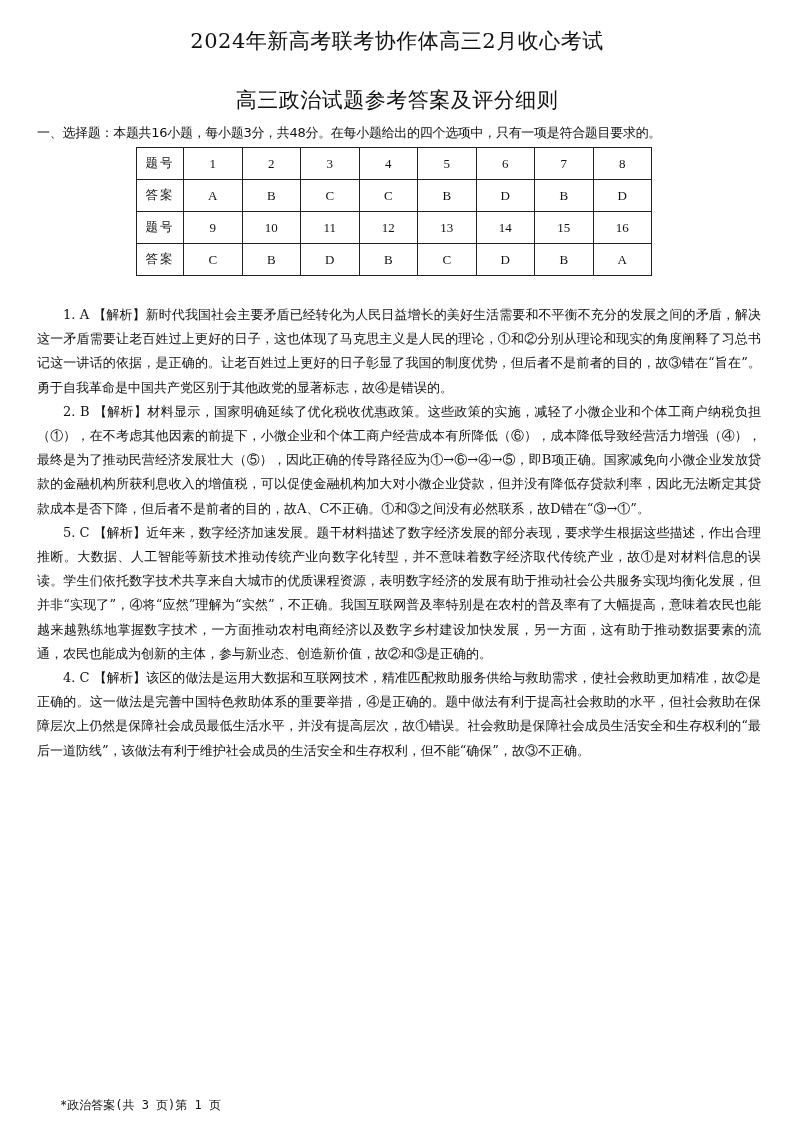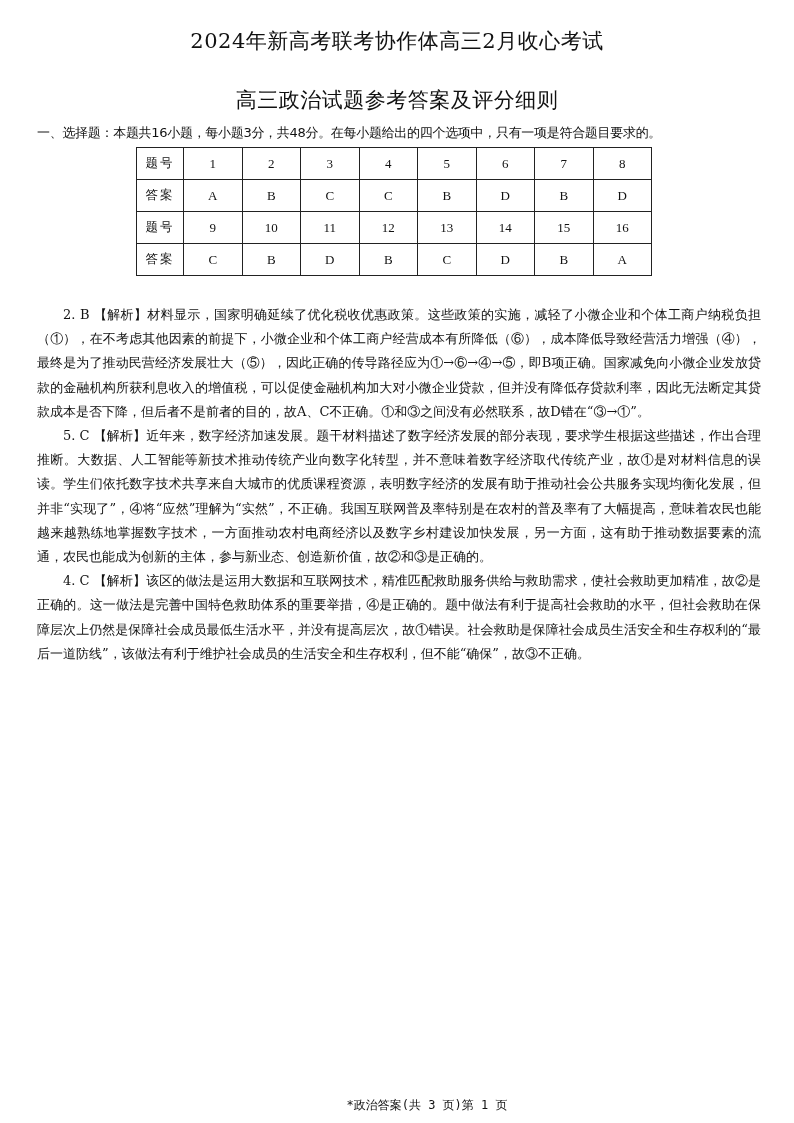--- a/index.html
+++ b/index.html
@@ -33,21 +33,21 @@
   table.answers td.hdr { width: 46px; font-family: "DejaVu Sans", sans-serif; font-size: 12.5px; letter-spacing: 2px; }
   table.answers td.cell { width: 57.5px; }
   .content {
     position: absolute; top: 303px; left: 37px; width: 724px;
     font-size: 13px; line-height: 24.2px;
     text-align: justify; text-justify: inter-character;
   }
   .content p { margin: 0; text-indent: 2em; }
   .footer {
     position: absolute; top: 1097px; left: 0; width: 794px;
-    text-align: center; font-size: 12px;
+    text-align: left; font-size: 12px;
     font-family: "DejaVu Sans Mono", "Liberation Mono", monospace;
     padding-left: 60px; box-sizing: border-box; letter-spacing: 0px;
   }
 </style>
 </head>
 <body>
 
 <div class="title1">2024年新高考联考协作体高三2月收心考试</div>
 <div class="title2">高三政治试题参考答案及评分细则</div>
 
@@ -96,18 +96,19 @@
       <td class="cell">B</td>
       <td class="cell">C</td>
       <td class="cell">D</td>
       <td class="cell">B</td>
       <td class="cell">A</td>
     </tr>
   </tbody>
 </table>
 
 <div class="content">
+  <p><span>1. A 【解析】</span><span>新时代我国社会主要矛盾已经转化为人民日益增长的美好生活需要和不平衡不充分的发展之间的矛盾，解决这一矛盾需要让老百姓过上更好的日子，这也体现了马克思主义是人民的理论，①和②分别从理论和现实的角度阐释了习总书记这一讲话的依据，是正确的。让老百姓过上更好的日子彰显了我国的制度优势，但后者不是前者的目的，故③错在“旨在”。勇于自我革命是中国共产党区别于其他政党的显著标志，故④是错误的。</span></p>
   <p><span>2. B 【解析】</span><span>材料显示，国家明确延续了优化税收优惠政策。这些政策的实施，减轻了小微企业和个体工商户纳税负担（①），在不考虑其他因素的前提下，小微企业和个体工商户经营成本有所降低（⑥），成本降低导致经营活力增强（④），最终是为了推动民营经济发展壮大（⑤），因此正确的传导路径应为①→⑥→④→⑤，即B项正确。国家减免向小微企业发放贷款的金融机构所获利息收入的增值税，可以促使金融机构加大对小微企业贷款，但并没有降低存贷款利率，因此无法断定其贷款成本是否下降，但后者不是前者的目的，故A、C不正确。①和③之间没有必然联系，故D错在“③→①”。</span></p>
   <p><span>5. C 【解析】</span><span>近年来，数字经济加速发展。题干材料描述了数字经济发展的部分表现，要求学生根据这些描述，作出合理推断。大数据、人工智能等新技术推动传统产业向数字化转型，并不意味着数字经济取代传统产业，故①是对材料信息的误读。学生们依托数字技术共享来自大城市的优质课程资源，表明数字经济的发展有助于推动社会公共服务实现均衡化发展，但并非“实现了”，④将“应然”理解为“实然”，不正确。我国互联网普及率特别是在农村的普及率有了大幅提高，意味着农民也能越来越熟练地掌握数字技术，一方面推动农村电商经济以及数字乡村建设加快发展，另一方面，这有助于推动数据要素的流通，农民也能成为创新的主体，参与新业态、创造新价值，故②和③是正确的。</span></p>
   <p><span>4. C 【解析】</span><span>该区的做法是运用大数据和互联网技术，精准匹配救助服务供给与救助需求，使社会救助更加精准，故②是正确的。这一做法是完善中国特色救助体系的重要举措，④是正确的。题中做法有利于提高社会救助的水平，但社会救助在保障层次上仍然是保障社会成员最低生活水平，并没有提高层次，故①错误。社会救助是保障社会成员生活安全和生存权利的“最后一道防线”，该做法有利于维护社会成员的生活安全和生存权利，但不能“确保”，故③不正确。</span></p>
 </div>
 
 <div class="footer">*政治答案(共 3 页)第 1 页</div>
 
 </body></html>

